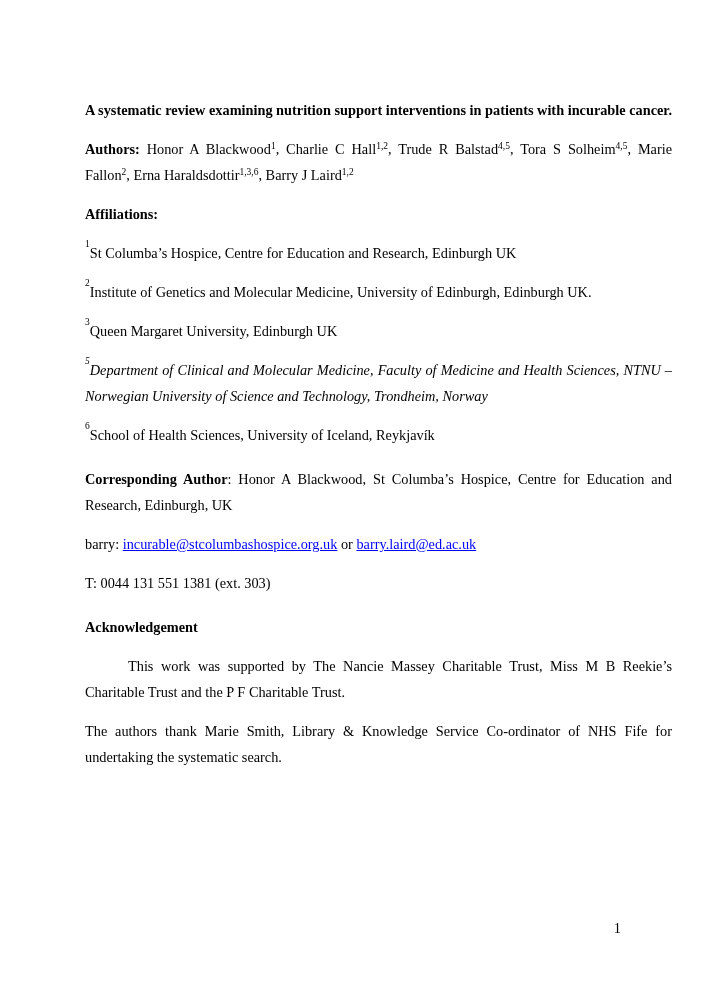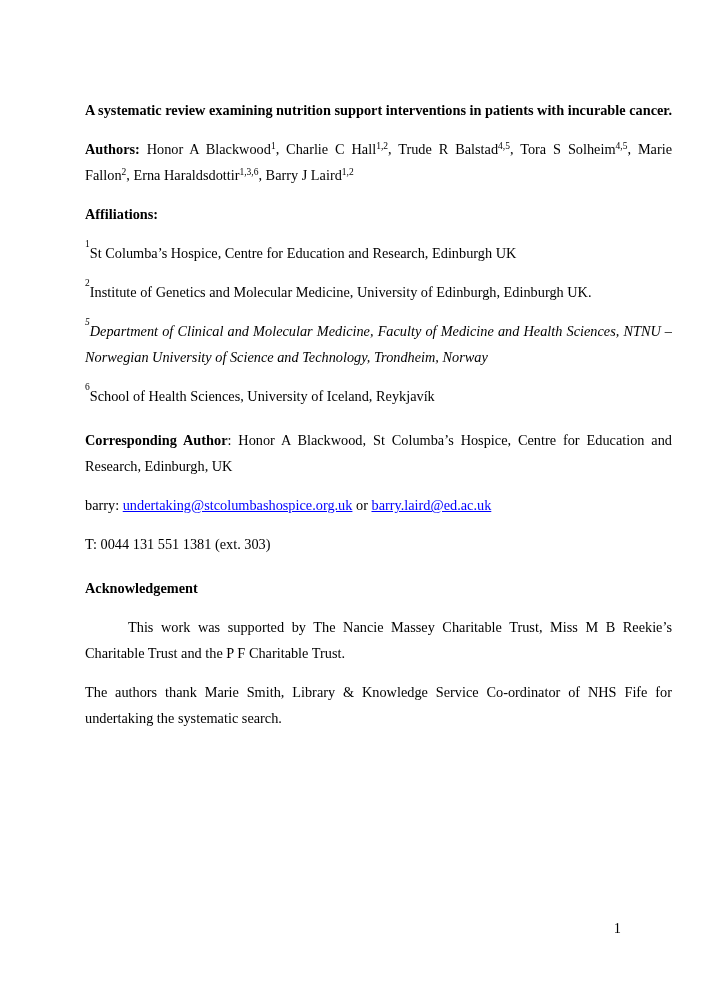--- a/index.html
+++ b/index.html
@@ -55,29 +55,30 @@
     <p class="bold">A systematic review examining nutrition support interventions in patients with incurable cancer.</p>
 
     <p><span class="bold">Authors: </span><span>Honor A Blackwood</span><span class="sup">1</span><span>, </span><span>Charlie C Hall</span><span class="sup">1,2</span><span>, </span><span>Trude R Balstad</span><span class="sup">4,5</span><span>, </span><span>Tora S Solheim</span><span class="sup">4,5</span><span>, </span><span>Marie Fallon</span><span class="sup">2</span><span>, </span><span>Erna Haraldsdottir</span><span class="sup">1,3,6</span><span>, </span><span>Barry J Laird</span><span class="sup">1,2</span></p>
 
     <p class="bold">Affiliations:</p>
 
     <p><sup class="aff">1</sup><span>St Columba’s Hospice, Centre for Education and Research, Edinburgh UK</span></p>
 
     <p><sup class="aff">2</sup><span>Institute of Genetics and Molecular Medicine, University of Edinburgh, Edinburgh UK.</span></p>
 
+    <p><sup class="aff">3</sup><span>Queen Margaret University, Edinburgh UK</span></p>
 
 
     <p class="italic"><sup class="aff">5</sup><span>Department of Clinical and Molecular Medicine, Faculty of Medicine and Health Sciences, NTNU – Norwegian University of Science and Technology, Trondheim, Norway</span></p>
 
     <p><sup class="aff">6</sup><span>School of Health Sciences, University of Iceland, Reykjavík</span></p>
 
     <p class="extra-space"><span class="bold">Corresponding Author</span><span>: Honor A Blackwood, St Columba’s Hospice, Centre for Education and Research, Edinburgh, UK</span></p>
 
-    <p><span>barry: </span><a class="link">undertaking@stcolumbashospice.org.uk</a><span> or </span><a class="link">barry.laird@ed.ac.uk</a></p>
+    <p><span>barry: </span><a class="link">incurable@stcolumbashospice.org.uk</a><span> or </span><a class="link">barry.laird@ed.ac.uk</a></p>
 
     <p>T: 0044 131 551 1381 (ext. 303)</p>
 
     <p class="bold extra-space">Acknowledgement</p>
 
     <p class="indent">This work was supported by The Nancie Massey Charitable Trust, Miss M B Reekie’s Charitable Trust and the P F Charitable Trust.</p>
 
     <p>The authors thank Marie Smith, Library &amp; Knowledge Service Co-ordinator of NHS Fife for undertaking the systematic search.</p>
 
   </div>

